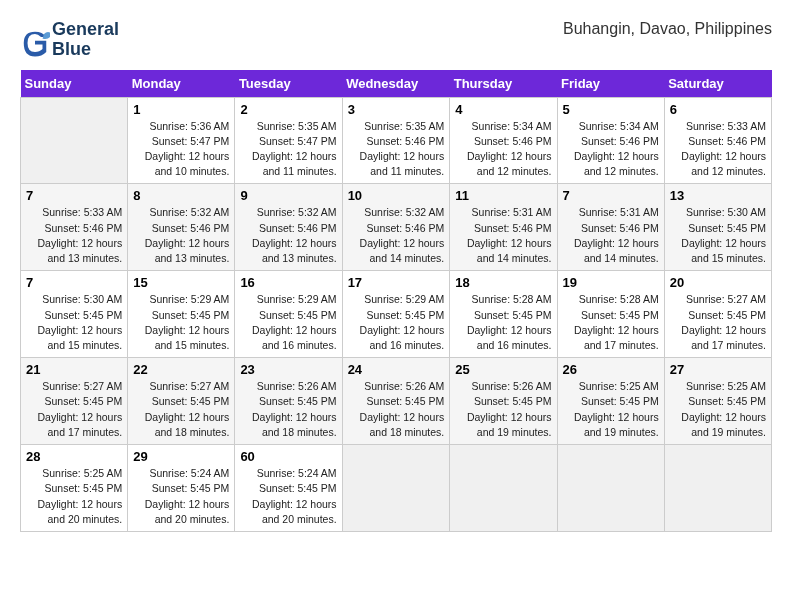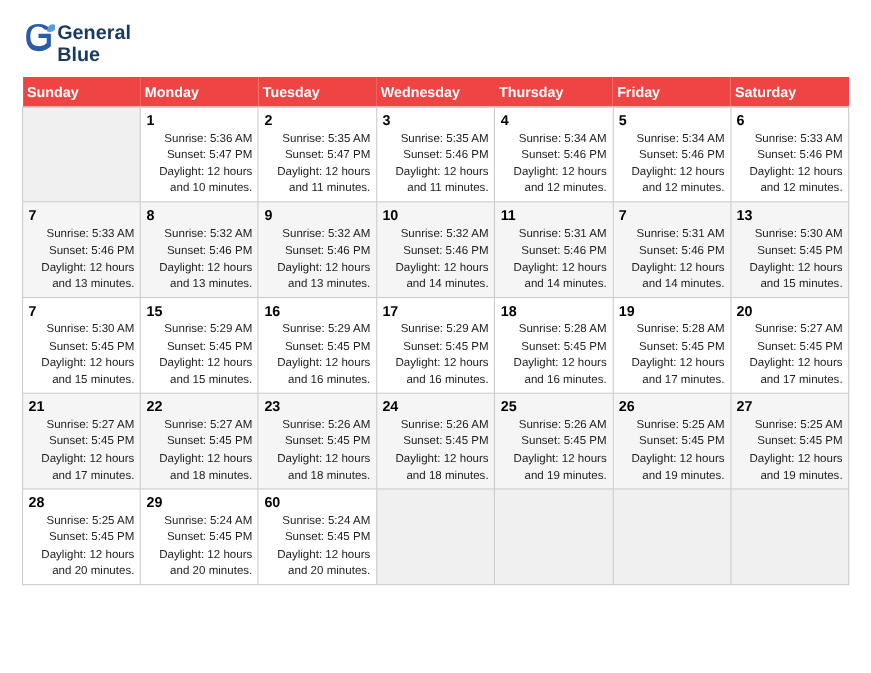--- a/index.html
+++ b/index.html
@@ -11,21 +11,21 @@
       padding: 20px;
     }
     .header {
       display: flex;
       justify-content: space-between;
       align-items: flex-start;
       margin-bottom: 10px;
     }
     .logo {
       display: flex;
-      align-items: flex-start;
+      align-items: flex-end;
     }
     .logo-text {
       font-size: 18px;
       font-weight: bold;
       color: #1a3a5c;
       line-height: 1.1;
     }
     .logo-icon {
       width: 30px;
       height: 30px;
@@ -45,21 +45,21 @@
     .location {
       font-size: 16px;
       color: #333;
     }
     table {
       width: 100%;
       border-collapse: collapse;
       font-size: 11px;
     }
     thead tr th {
-      background: #ef4444;
+      background: #6d28d9;
       color: #fff;
       padding: 6px 4px;
       text-align: left;
       font-size: 13px;
       font-weight: bold;
     }
     tbody tr td {
       border: 1px solid #ccc;
       vertical-align: top;
       padding: 4px 5px;
@@ -101,20 +101,21 @@
     <svg class="logo-icon" viewBox="0 0 40 40" xmlns="http://www.w3.org/2000/svg">
       <path d="M5 20 Q5 5 20 5 Q30 5 35 12 L28 12 Q24 8 20 8 Q10 8 10 20 Q10 32 20 32 Q26 32 30 28 L30 22 L20 22 L20 17 L35 17 L35 32 Q29 38 20 38 Q5 38 5 20Z" fill="#2a5ba8"></path>
       <path d="M32 8 Q36 4 40 6 Q44 8 40 12 Q36 16 30 14Z" fill="#5b9bd5"></path>
     </svg>
     <div class="logo-text">
       <div>General</div>
       <div>Blue</div>
     </div>
   </div>
   <div class="title-block">
+    <div class="location">Buhangin, Davao, Philippines</div>
   </div>
 </div>
 
 <table>
   <thead>
     <tr>
     <th>Sunday</th>
         <th>Monday</th>
         <th>Tuesday</th>
         <th>Wednesday</th>

